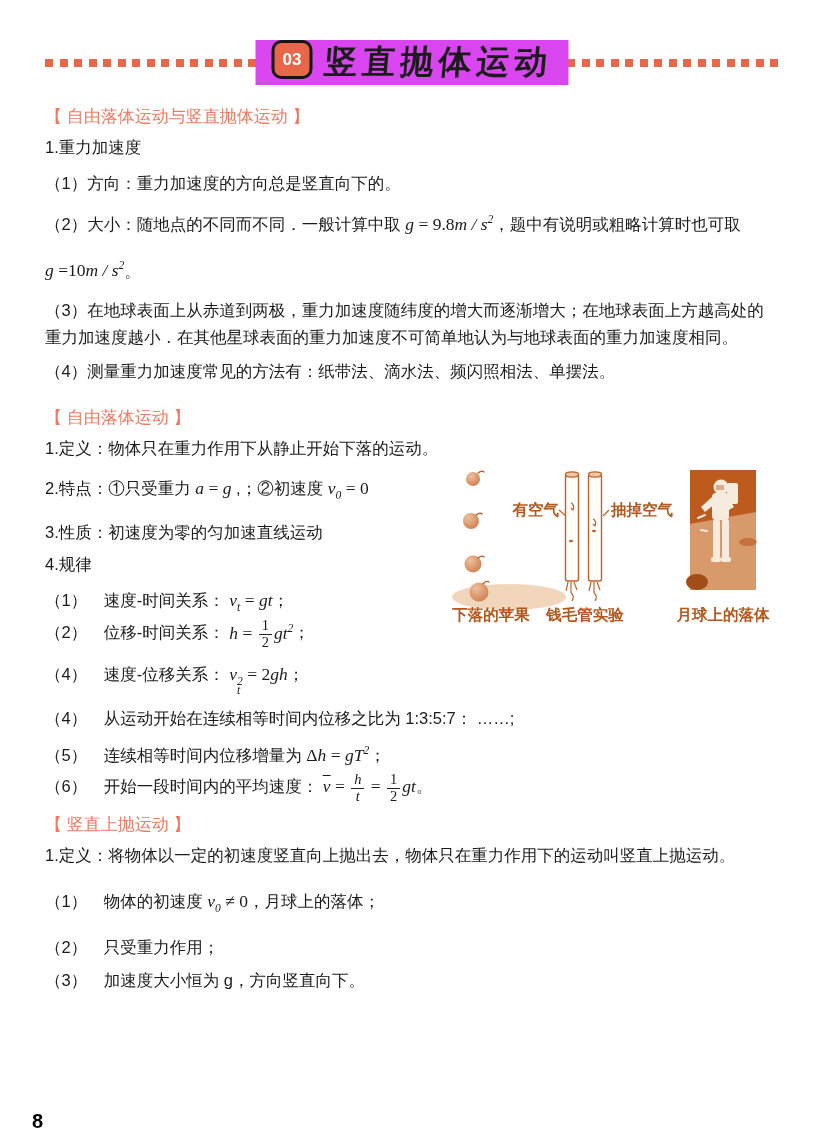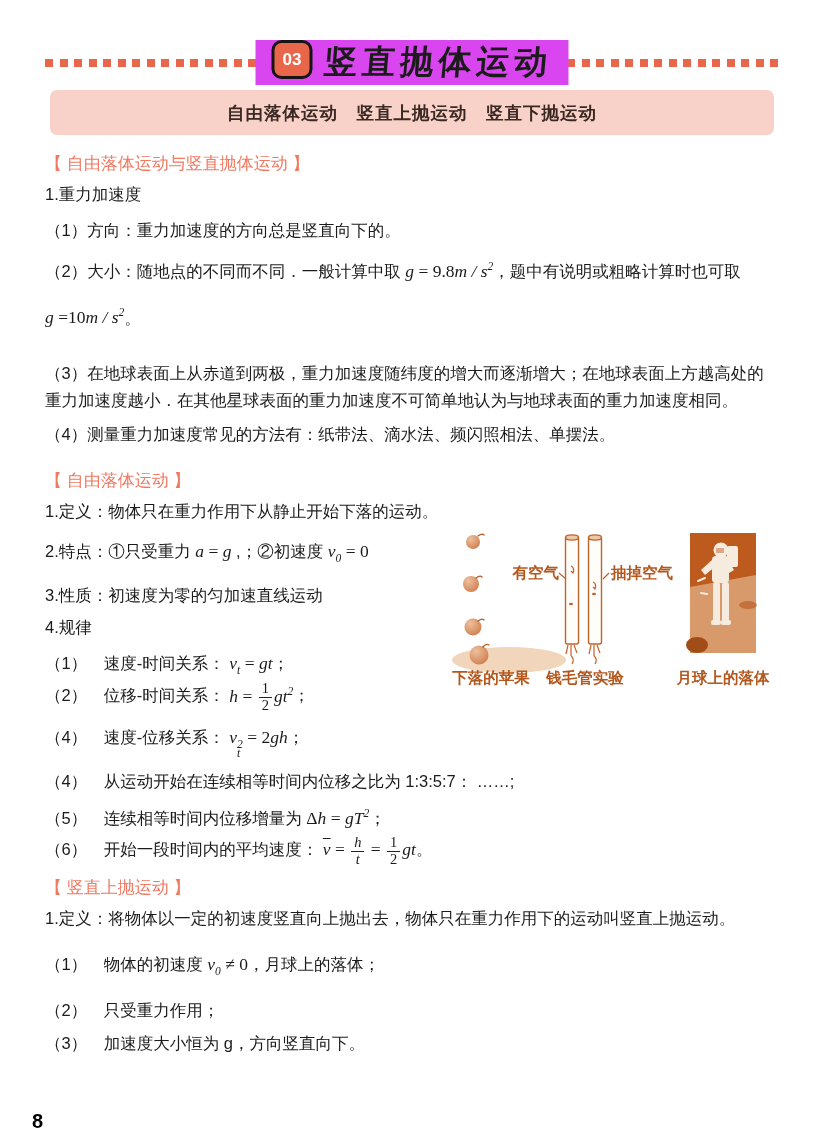--- a/index.html
+++ b/index.html
@@ -58,30 +58,29 @@
 
   <div class="hdr">
     <div class="rule"></div>
     <div class="titlewrap">
       <div class="badge">03</div>
       <div class="chtitle">竖直抛体运动</div>
     </div>
   </div>
 
   <div class="content">
-    <div class="banner">自由落体运动　竖直上抛运动　竖直下抛运动</div>
 
     <div class="h">【 自由落体运动与竖直抛体运动 】</div>
     <p class="t tight">1.重力加速度</p>
     <p class="t">（1）方向：重力加速度的方向总是竖直向下的。</p>
     <p class="t" style="margin-top:14px;"><span>（2）大小：随地点的不同而不同．一般计算中取</span>
       <span class="m"><i>g</i><span> = 9.8</span><i>m / s</i><sup>2</sup></span><span>，题中有说明或粗略计算时也可取</span></p>
     <p class="t" style="margin-top:18px;">
       <span class="m"><i>g</i><span> =10</span><i>m / s</i><sup>2</sup></span><span>。</span></p>
-    <p class="t" style="margin-top:28px; line-height:1.65;">（3）在地球表面上从赤道到两极，重力加速度随纬度的增大而逐渐增大；在地球表面上方越高处的重力加速度越小．在其他星球表面的重力加速度不可简单地认为与地球表面的重力加速度相同。</p>
+    <p class="t" style="margin-top:12px; line-height:1.65;">（3）在地球表面上从赤道到两极，重力加速度随纬度的增大而逐渐增大；在地球表面上方越高处的重力加速度越小．在其他星球表面的重力加速度不可简单地认为与地球表面的重力加速度相同。</p>
     <p class="t tight">（4）测量重力加速度常见的方法有：纸带法、滴水法、频闪照相法、单摆法。</p>
 
     <div class="h" style="margin-top:22px;">【 自由落体运动 】</div>
     <p class="t tight">1.定义：物体只在重力作用下从静止开始下落的运动。</p>
 
     <div class="fig">
       <svg viewBox="0 0 388 182" width="388" height="182">
         <defs>
           <radialGradient id="ap" cx="35%" cy="30%" r="85%">
             <stop offset="0%" stop-color="#eec09e"></stop>

